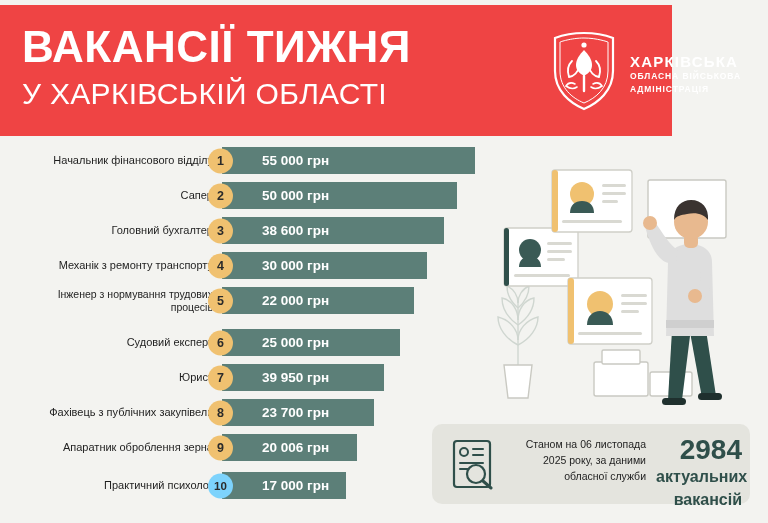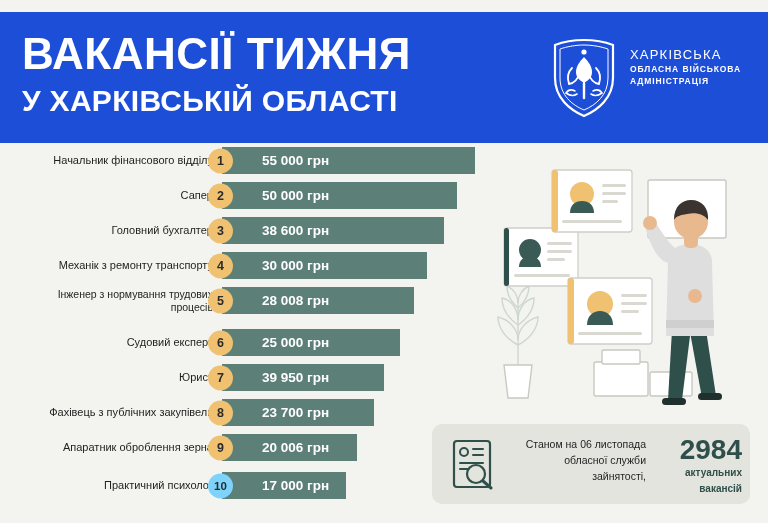--- a/index.html
+++ b/index.html
@@ -7,48 +7,48 @@
   body {
     font-family:"Liberation Sans", sans-serif;
     background:#f2f2ef;
     overflow:hidden;
     position:relative;
   }
   .page { position:relative; width:768px; height:523px; background:#f3f3f0; }
 
   
   .header {
-    position:absolute; left:0; top:12px; width:768px; height:131px;
-    background:#1d4ed8;
+    position:absolute; left:0; top:5px; width:672px; height:131px;
+    background:#ef4444;
   }
   .title-main {
     position:absolute; left:22px; top:20px;
     font-size:44px; font-weight:bold; color:#ffffff;
     letter-spacing:0.5px; line-height:1;
     white-space:nowrap;
   }
   .title-sub {
     position:absolute; left:22px; top:74px;
-    font-size:30px; font-weight:bold; color:#ffffff;
+    font-size:30px; font-weight:normal; color:#ffffff;
     letter-spacing:0.3px; line-height:1;
     white-space:nowrap;
   }
   
   .emblem-wrap {
     position:absolute; left:548px; top:26px;
     width:200px; height:80px;
   }
   .emblem {
     position:absolute; left:0; top:0; width:72px; height:80px;
   }
   .org-text {
     position:absolute; left:82px; top:10px;
     color:#ffffff;
   }
-  .org-line1 { font-size:13px; font-weight:normal; letter-spacing:1.2px; line-height:1.15; }
+  .org-line1 { font-size:15px; font-weight:bold; letter-spacing:1.2px; line-height:1.15;margin-top:12px; }
   .org-line2, .org-line3, .org-line4 {
     font-size:8.5px; font-weight:bold; letter-spacing:0.9px; line-height:1.45;
   }
 
   
   .chart { position:absolute; left:0; top:131px; width:500px; height:392px; }
   .row {
     position:absolute; left:0; width:500px; height:27px;
     display:flex; align-items:center;
   }
@@ -90,21 +90,21 @@
     position:absolute; left:16px; top:14px; width:52px; height:52px;
   }
   .footer-text {
     position:absolute; left:74px; top:13px; width:140px;
     text-align:right; font-size:10.5px; color:#1e1e1e; line-height:1.5;
   }
   .footer-num {
     position:absolute; left:224px; top:12px; width:86px; text-align:right;
   }
   .big-num { font-size:28px; font-weight:bold; color:#2f4f4a; line-height:1; }
-  .num-cap { font-size:10px; font-weight:bold; color:#2f4f4a; line-height:1.25; margin-top:3px; }
+  .num-cap { font-size:16px; font-weight:bold; color:#2f4f4a; line-height:1.25; margin-top:3px; }
 </style>
 </head>
 <body>
 
 <div class="page">
 
   <div class="header">
     <div class="title-main">ВАКАНСІЇ ТИЖНЯ</div>
     <div class="title-sub">У ХАРКІВСЬКІЙ ОБЛАСТІ</div>
 
@@ -167,21 +167,21 @@
           <div class="bar-value">30 000 грн</div>
         </div>
       </div>
       <div class="row" style="top: 156px;">
         <div class="row-label two-line">
           <div>Інженер з нормування трудових</div>
           <div>процесів</div>
         </div>
         <div class="bar" style="width: 192px; background: rgb(92, 127, 120);">
           <div class="rank" style="background: rgb(240, 193, 112);">5</div>
-          <div class="bar-value">28 008 грн</div>
+          <div class="bar-value">22 000 грн</div>
         </div>
       </div>
       <div class="row" style="top: 198px;">
         <div class="row-label">
           <div>Судовий експерт</div>
         </div>
         <div class="bar" style="width: 178px; background: rgb(92, 127, 120);">
           <div class="rank" style="background: rgb(240, 193, 112);">6</div>
           <div class="bar-value">25 000 грн</div>
         </div>
@@ -310,22 +310,22 @@
         <path d="M25 11 L35 11" stroke="#2f4f4a" stroke-width="2" stroke-linecap="round"></path>
         <path d="M25 17 L35 17" stroke="#2f4f4a" stroke-width="2" stroke-linecap="round"></path>
         <path d="M12 25 L35 25" stroke="#2f4f4a" stroke-width="2" stroke-linecap="round"></path>
         <path d="M12 31 L28 31" stroke="#2f4f4a" stroke-width="2" stroke-linecap="round"></path>
         <circle cx="28" cy="36" r="9" fill="#e4e4de" stroke="#2f4f4a" stroke-width="2.2"></circle>
         <path d="M35 43 L43 50" stroke="#2f4f4a" stroke-width="3" stroke-linecap="round"></path>
       </svg>
     </div>
     <div class="footer-text">
       <div>Станом на 06 листопада</div>
+      <div>2025 року, за даними</div>
       <div>обласної служби</div>
-      <div>зайнятості,</div>
     </div>
     <div class="footer-num">
       <div class="big-num">2984</div>
       <div class="num-cap">актуальних</div>
       <div class="num-cap">вакансій</div>
     </div>
   </div>
 
 </div>
 

